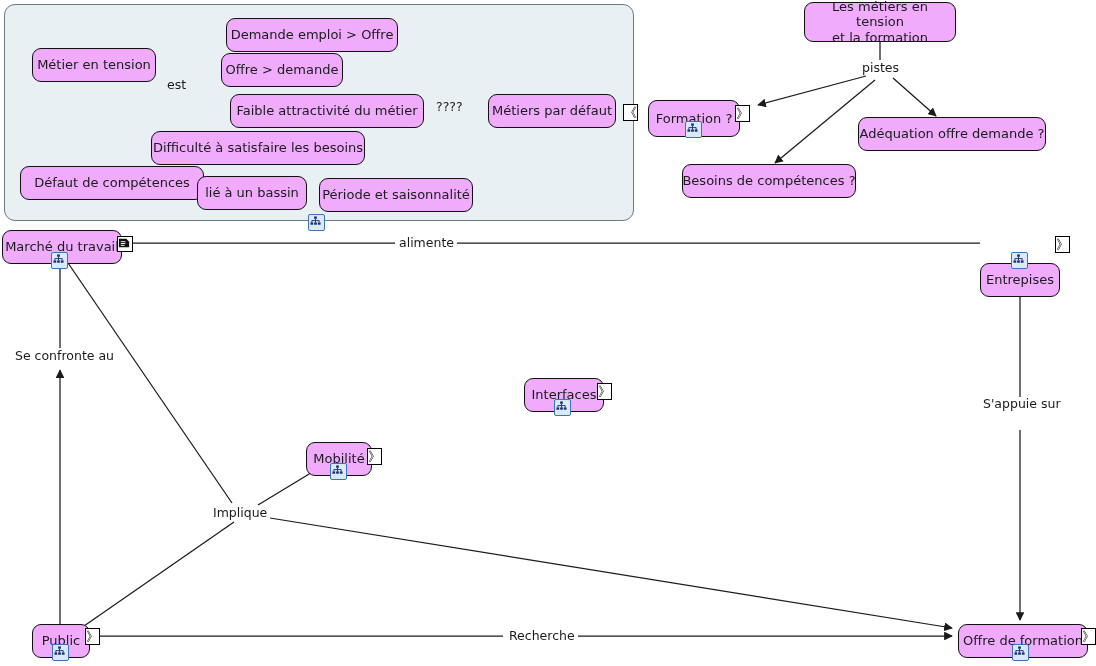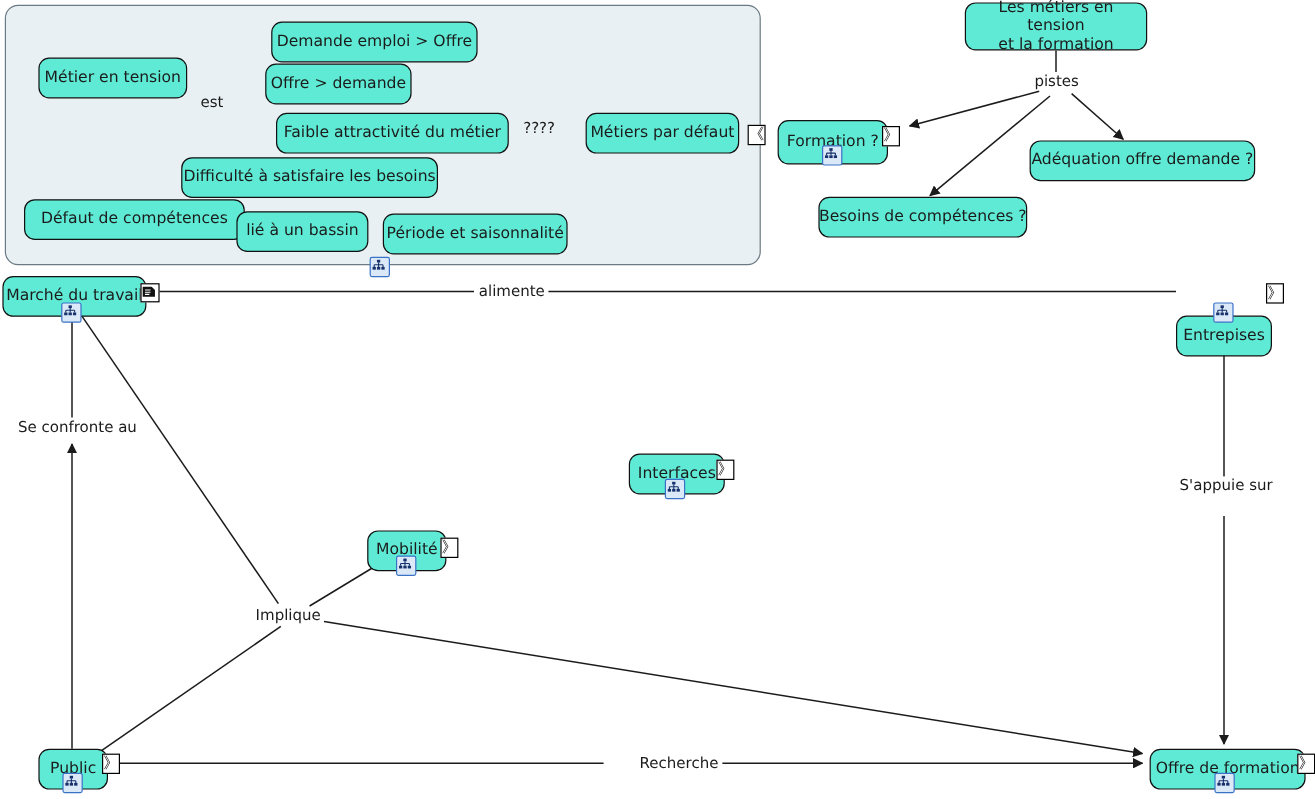--- a/index.html
+++ b/index.html
@@ -34,21 +34,21 @@
     background: #e9f0f3;
     box-sizing: border-box;
   }
 
   
   .node {
     position: absolute;
     box-sizing: border-box;
     border: 1.3px solid #111111;
     border-radius: 9px;
-    background: #5eead4;
+    background: #f0abfc;
     color: #1b1b1b;
     display: flex;
     align-items: center;
     justify-content: center;
     text-align: center;
     line-height: 1.18;
     font-size: 13px;
     white-space: pre;
     padding: 16px 7px;
   }
@@ -303,15 +303,15 @@
   </div>
 
   <div class="link-label" style="left:396px; top:236px;">alimente</div>
 
   <div class="link-label" style="left:12px; top:349px;">Se confronte au</div>
 
   <div class="link-label" style="left:210px; top:506px;">Implique</div>
 
   <div class="link-label" style="left:980px; top:397px;">S'appuie sur</div>
 
-  <div class="link-label" style="left:506px; top:629px;margin-left:24px;">Recherche</div>
+  <div class="link-label" style="left:506px; top:629px;">Recherche</div>
 
 </div>
 
 </body></html>

